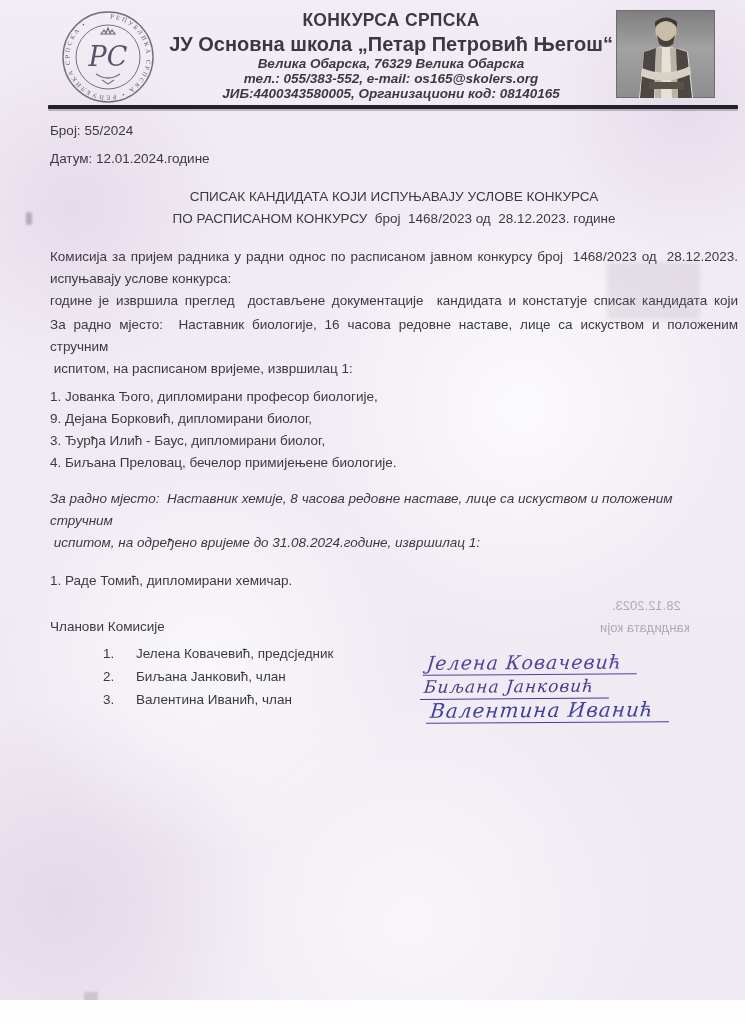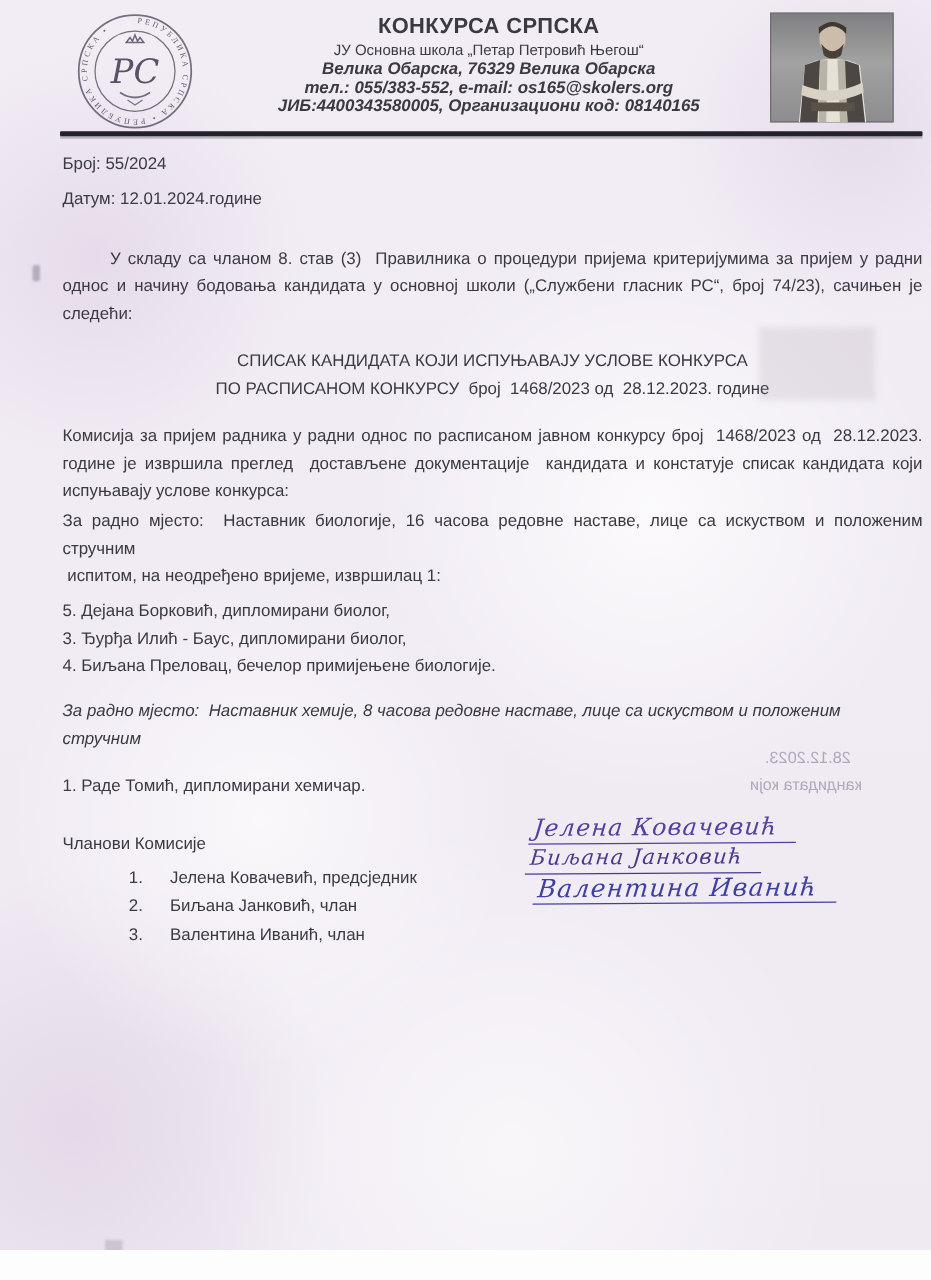--- a/index.html
+++ b/index.html
@@ -18,21 +18,21 @@
       linear-gradient(#f2edf5, #efe9f2);
   }
   .page-bottom-edge { position:absolute; left:0; right:0; bottom:0; height:24px; background:#fdfdfe; }
 
   
   .header { display:flex; align-items:flex-start; padding:8px 30px 0 54px; height:99px; }
   .seal-box { width:112px; flex:0 0 auto; }
   .header-center { flex:1 1 auto; text-align:center; padding-top:2px; }
   .portrait-box { width:99px; flex:0 0 auto; margin-top:2px; }
   .h-country { font-size:17.5px; font-weight:bold; letter-spacing:.3px; }
-  .h-school { font-size:12px; font-weight:normal; margin-top:2px; }
+  .h-school { font-size:20px; font-weight:bold; margin-top:2px; }
   .h-italic { font-size:13.5px; font-weight:bold; font-style:italic; margin-top:0; }
   .h-email { color:#3b3a42; }
   .header-rule { position:absolute; left:48px; top:105px; width:690px; height:4px;
                  background:#23222b; border-radius:1px; box-shadow:0 2px 0 rgba(35,34,43,.25); }
 
   
   .content { position:absolute; left:50px; top:110px; width:688px; font-size:13.5px; line-height:22px; }
   .line { white-space:pre-wrap; }
   .stretch { text-align:justify; text-align-last:justify; }
   .meta-number { margin-top:10px; }
@@ -130,50 +130,47 @@
     </div>
   </div>
 
   <div class="header-rule"></div>
 
   <div class="content">
 
     <div class="meta-number">Број: 55/2024</div>
     <div class="meta-date">Датум: 12.01.2024.године</div>
 
-    <div class="p-intro">
-      <div class="line first stretch">У складу са чланом 8. став (3)  Правилника о процедури пријема критеријумима за пријем у радни</div>
-      <div class="line stretch">однос и начину бодовања кандидата у основној школи („Службени гласник РС“, број 74/23), сачињен је</div>
-      <div class="line">следећи:</div>
-    </div>
 
     <div class="title-block">
       <div class="line">СПИСАК КАНДИДАТА КОЈИ ИСПУЊАВАЈУ УСЛОВЕ КОНКУРСА</div>
       <div class="line">ПО РАСПИСАНОМ КОНКУРСУ  број  1468/2023 од  28.12.2023. године</div>
     </div>
 
     <div class="p-commission">
       <div class="line stretch">Комисија за пријем радника у радни однос по расписаном јавном конкурсу број  1468/2023 од  28.12.2023.</div>
+      <div class="line">испуњавају услове конкурса:</div>
       <div class="line stretch">године је извршила преглед  достављене документације  кандидата и констатује списак кандидата који</div>
-      <div class="line">испуњавају услове конкурса:</div>
     </div>
 
     <div class="p-position1">
       <div class="line stretch">За радно мјесто:  Наставник биологије, 16 часова редовне наставе, лице са искуством и положеним стручним</div>
-      <div class="line"> испитом, на неодређено вријеме, извршилац 1:</div>
+      <div class="line"> испитом, на расписаном вријеме, извршилац 1:</div>
     </div>
 
     <div class="cand-list-1">
-      <div class="line">5. Дејана Борковић, дипломирани биолог,</div>
+      <div class="line">1. Јованка Ђого, дипломирани професор биологије,</div>
+      <div class="line">9. Дејана Борковић, дипломирани биолог,</div>
       <div class="line">3. Ђурђа Илић - Баус, дипломирани биолог,</div>
       <div class="line">4. Биљана Преловац, бечелор примијењене биологије.</div>
     </div>
 
     <div class="p-position2" style="margin-top:14px;">
       <div class="line">За радно мјесто:  Наставник хемије, 8 часова редовне наставе, лице са искуством и положеним стручним</div>
+      <div class="line"> испитом, на одређено вријеме до 31.08.2024.године, извршилац 1:</div>
     </div>
 
     <div class="cand-list-2" style="margin-top:16px;">
       <div class="line">1. Раде Томић, дипломирани хемичар.</div>
     </div>
 
     <div class="members-heading">Чланови Комисије</div>
 
     <div class="members">
       <div class="member-row">

